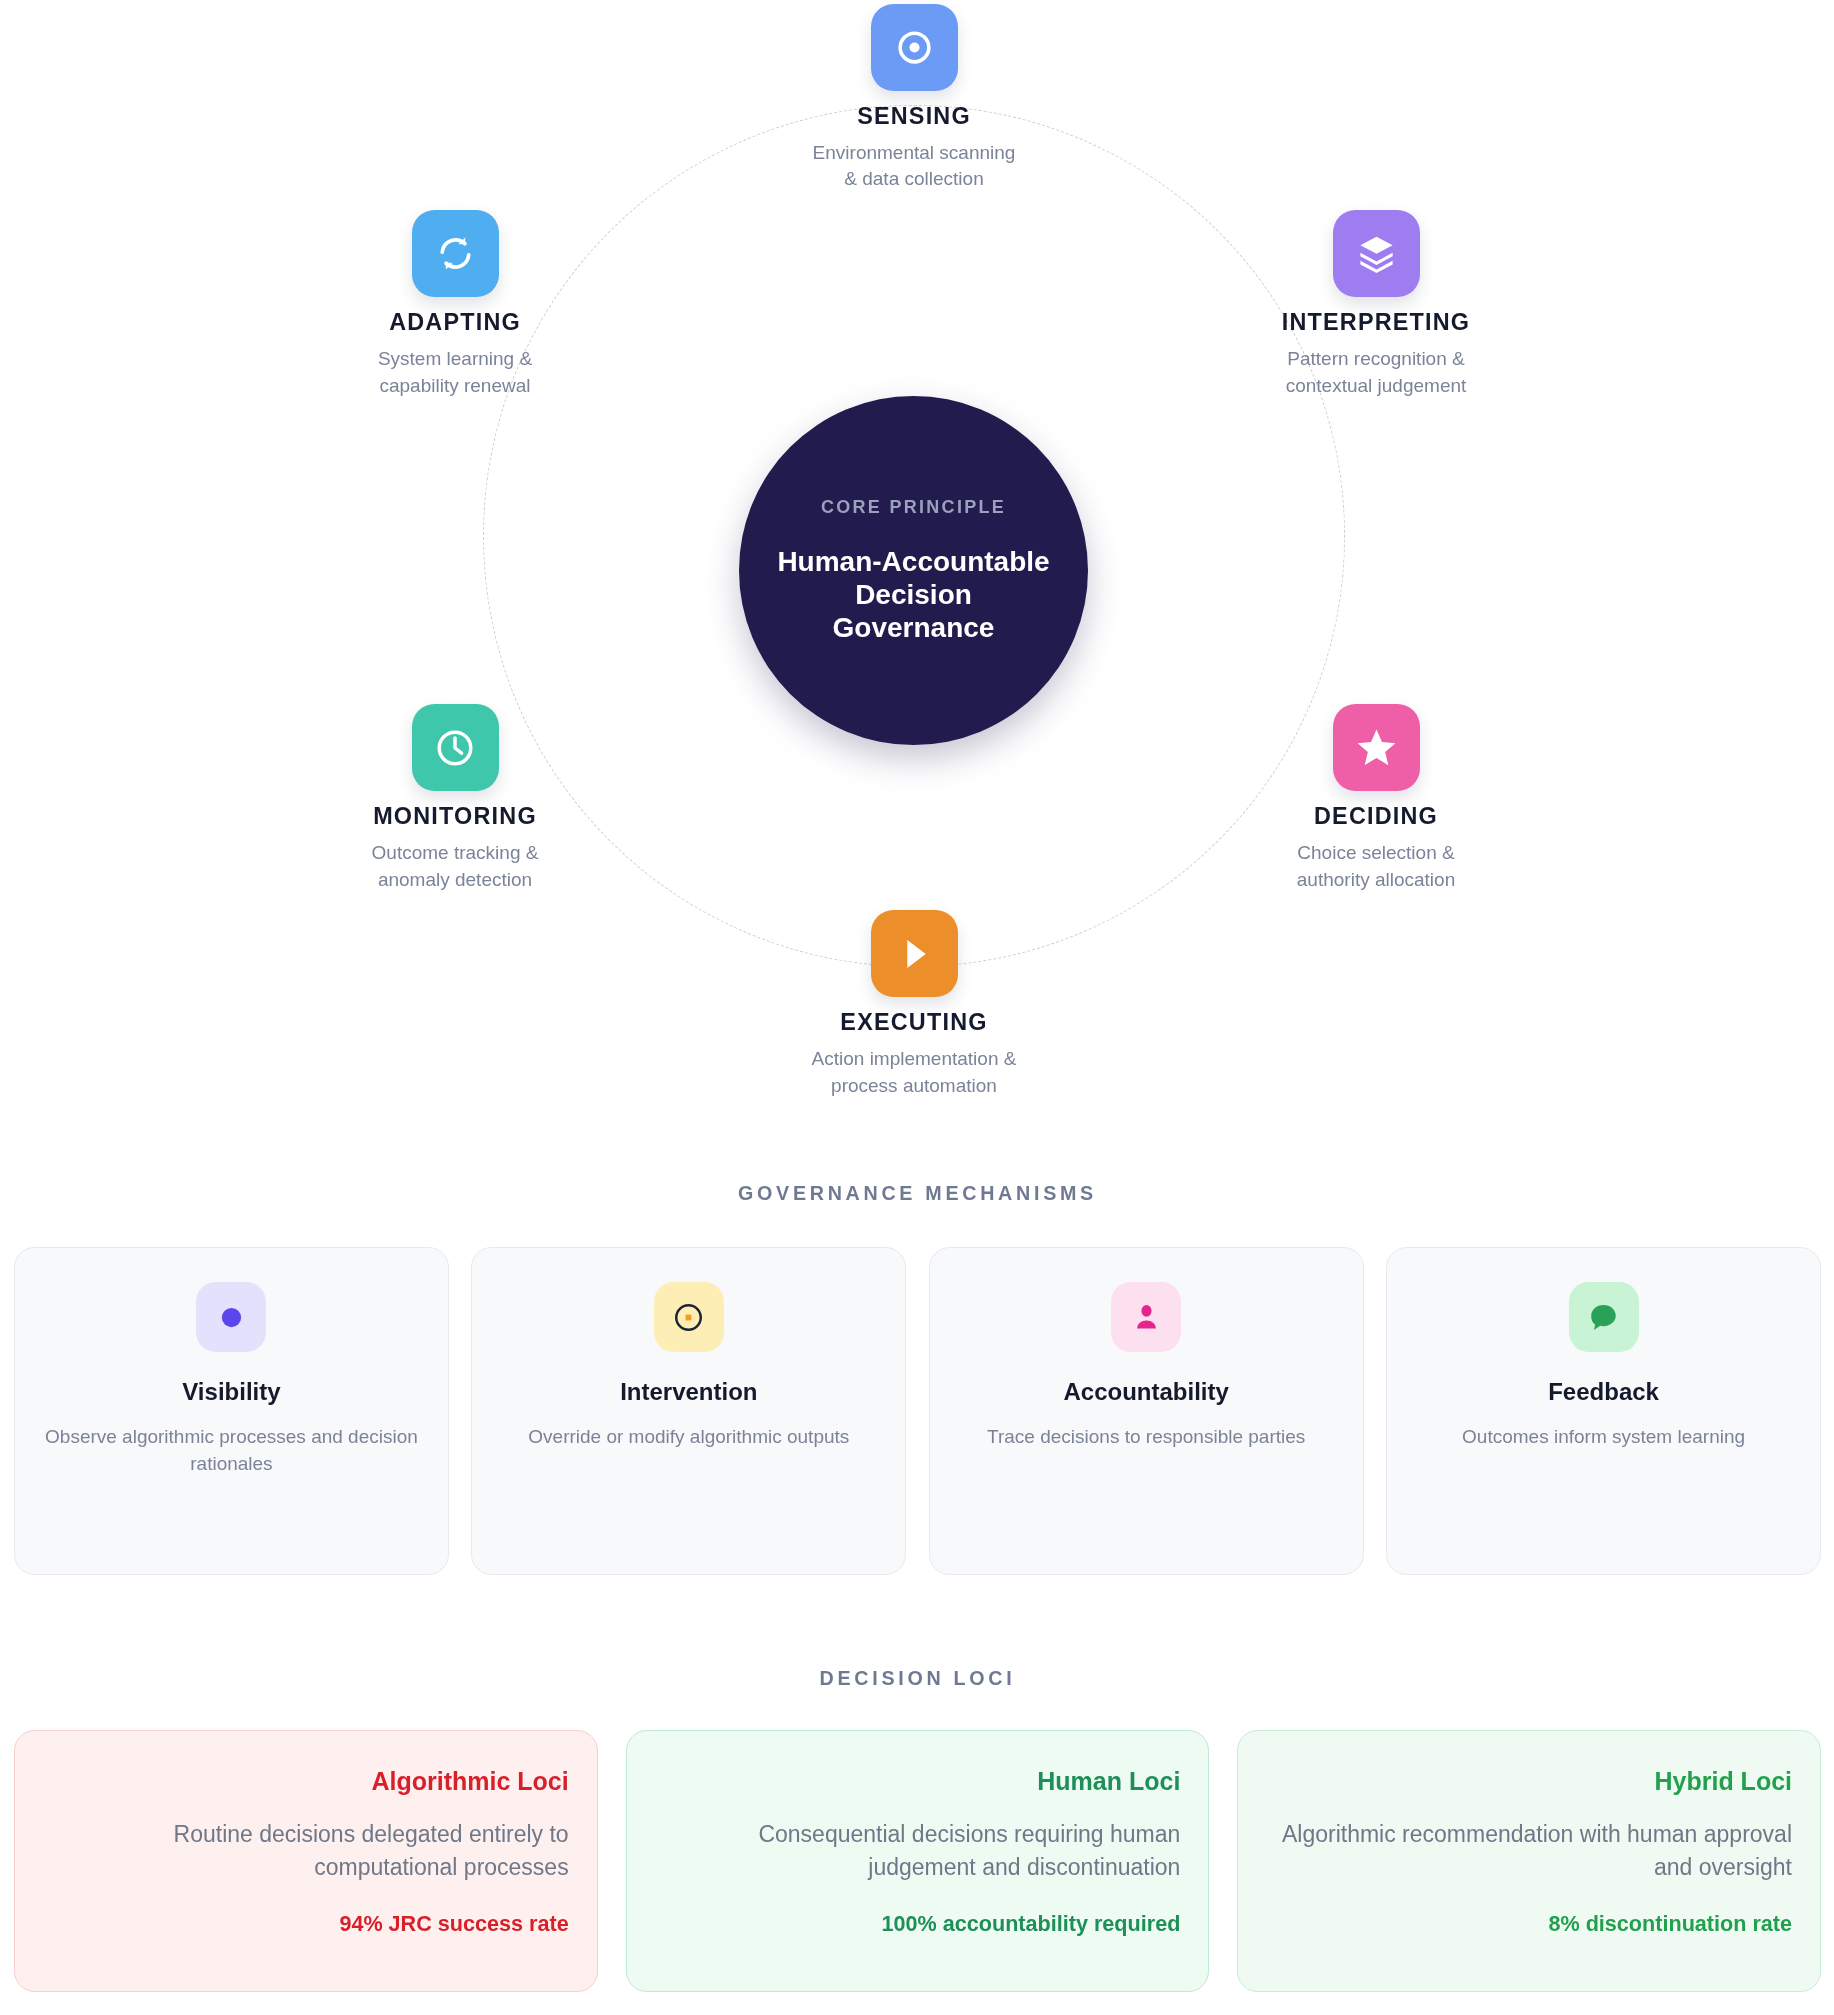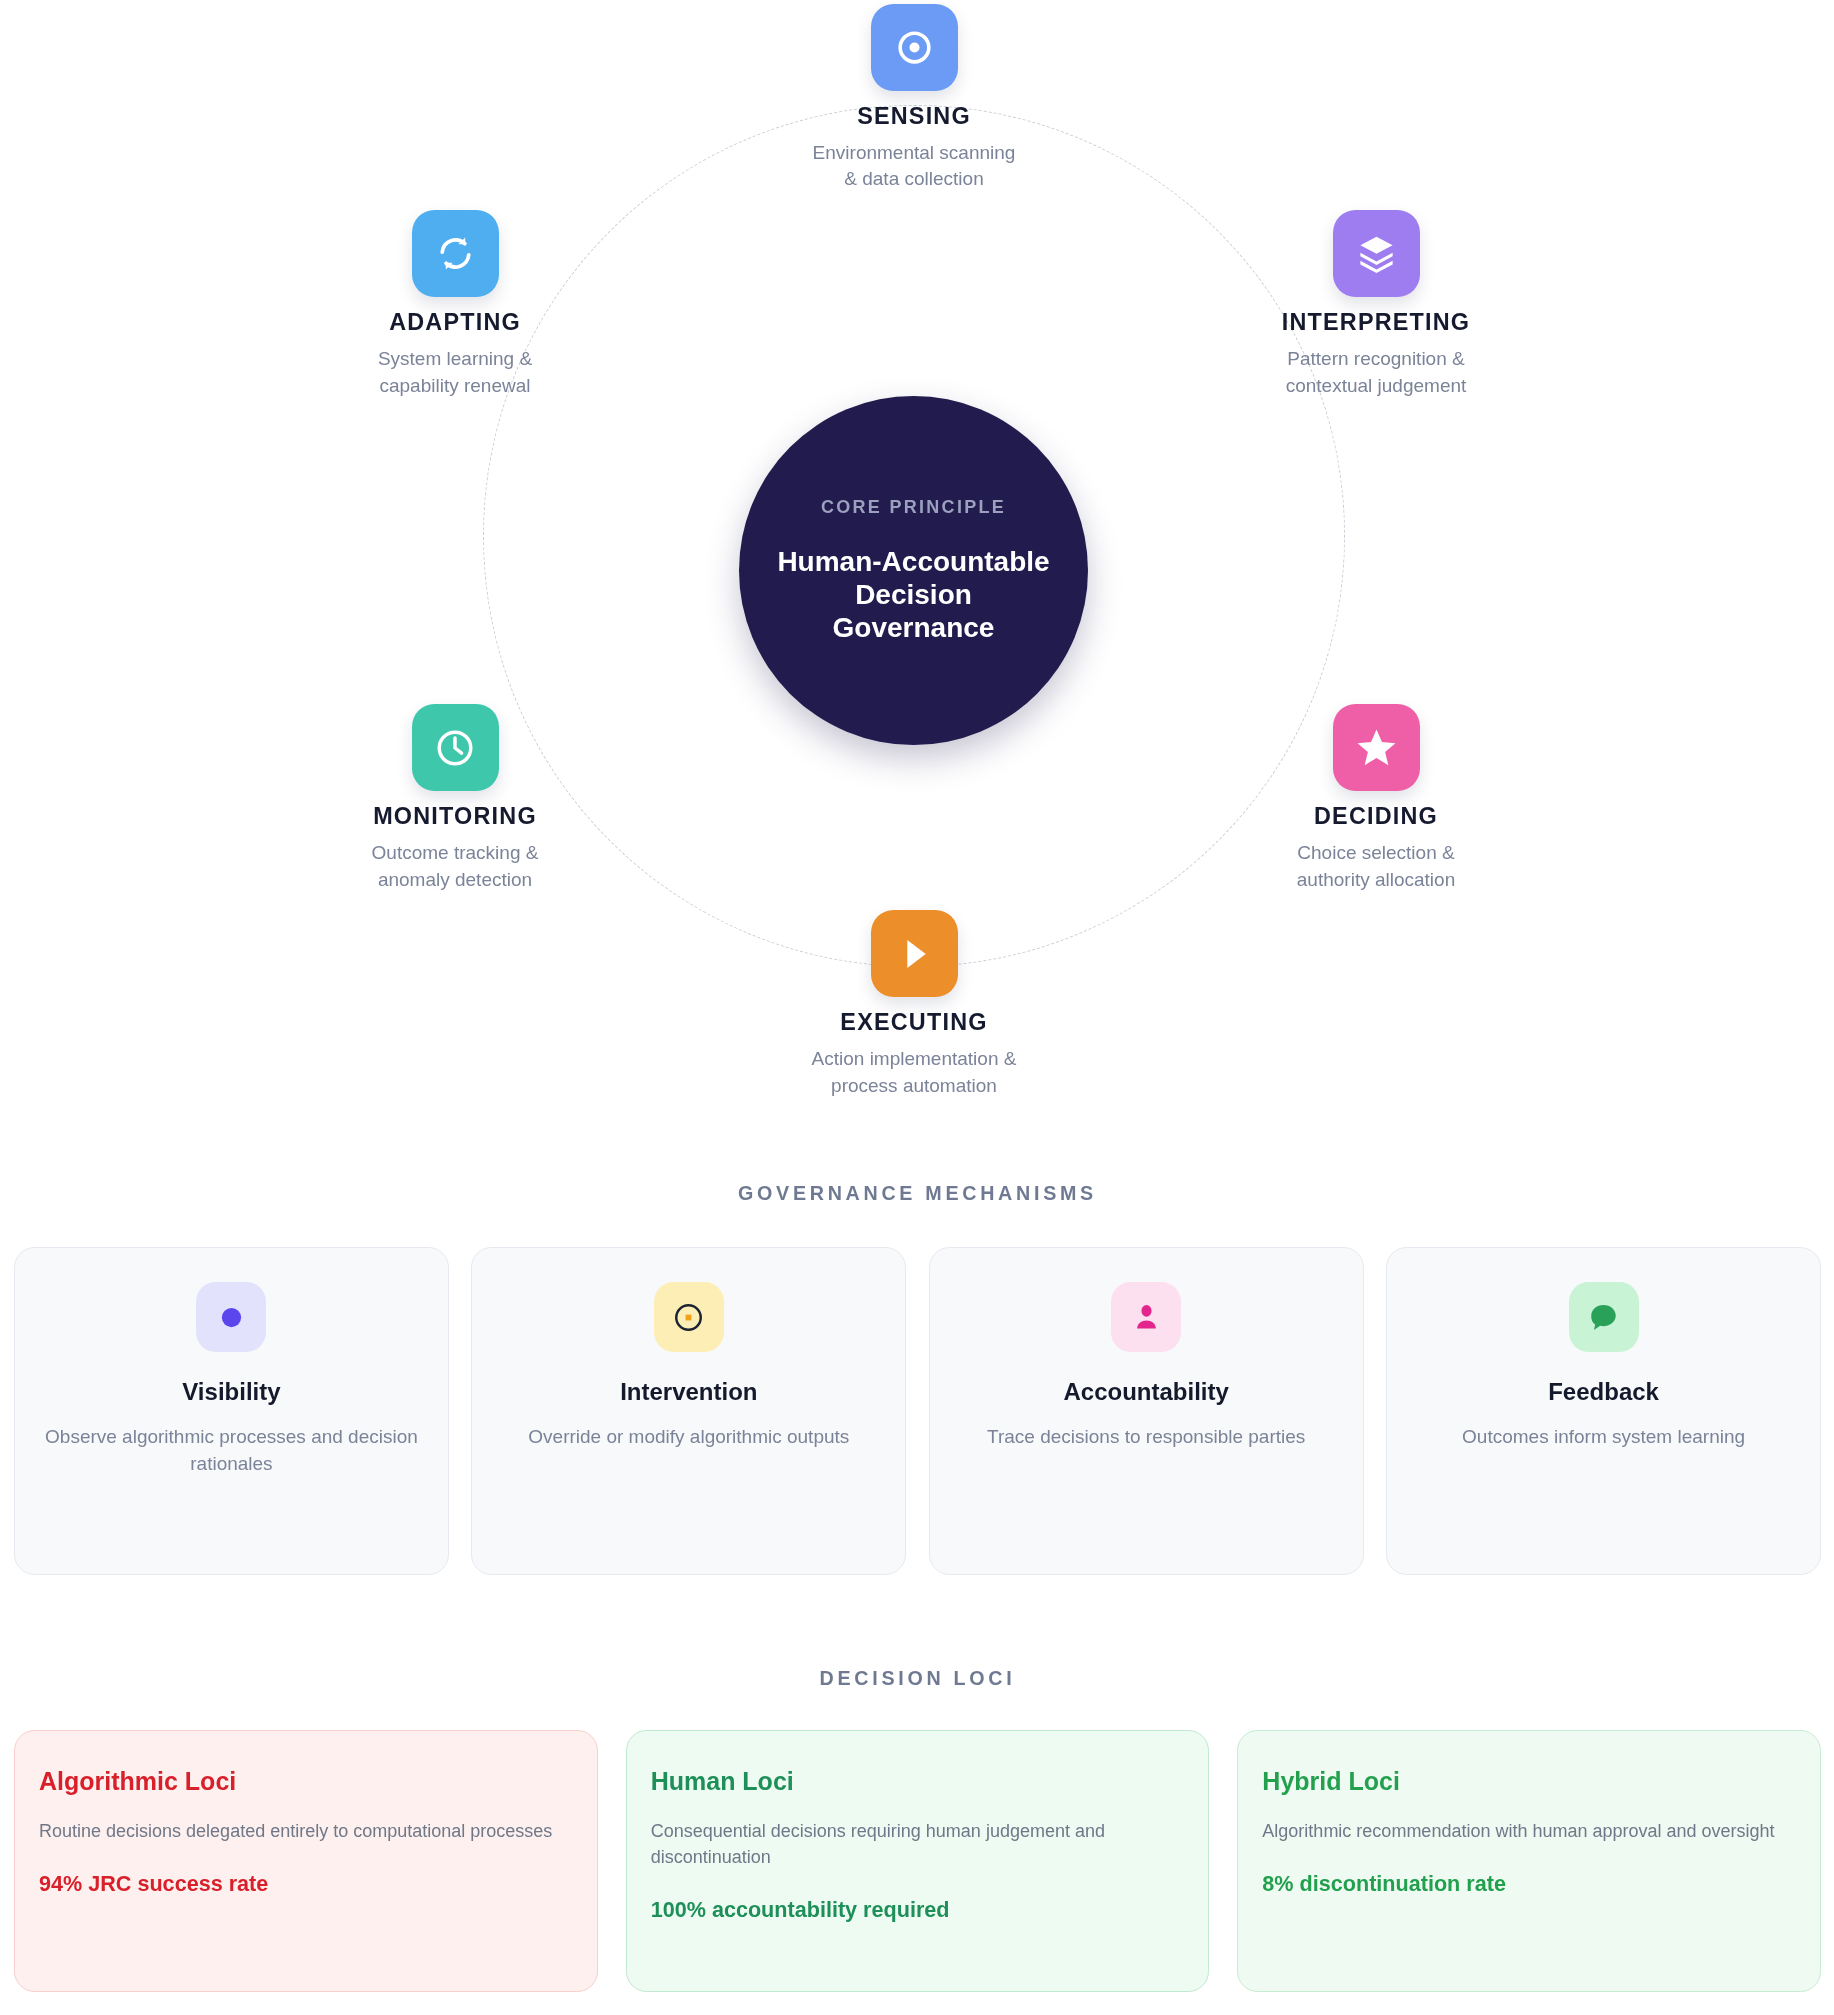--- a/index.html
+++ b/index.html
@@ -161,32 +161,32 @@
     gap: 28px;
     padding: 0 14px;
     margin-top: 40px;
     box-sizing: border-box;
     width: 1835px;
   }
   .loci-card {
     flex: 1 1 0;
     border-radius: 20.6px;
     border: 1.9px solid;
-    padding: 36px 28px 42px 24px;
-    box-sizing: border-box;
-    text-align: left;
+    padding: 36px 28px 42px 31px;
+    box-sizing: border-box;
+    text-align: right;
     min-height: 262px;
   }
   .loci-title {
     font-size: 25px;
     font-weight: bold;
     margin-bottom: 21.6px;
   }
   .loci-desc {
-    font-size: 18px;
+    font-size: 23px;
     line-height: 1.45;
     color: #6f7788;
     margin-bottom: 27px;
   }
   .loci-stat {
     font-size: 21.6px;
     font-weight: bold;
   }
 
   svg { display: block; }

